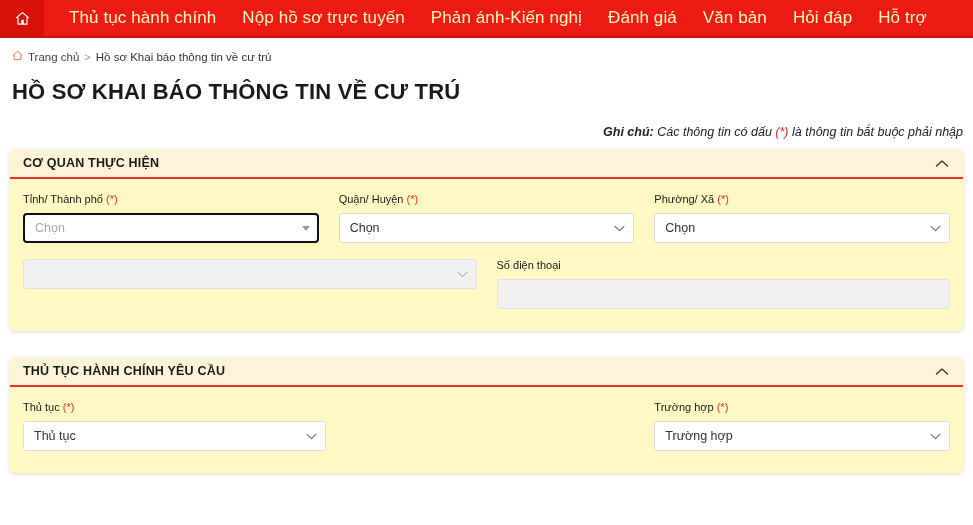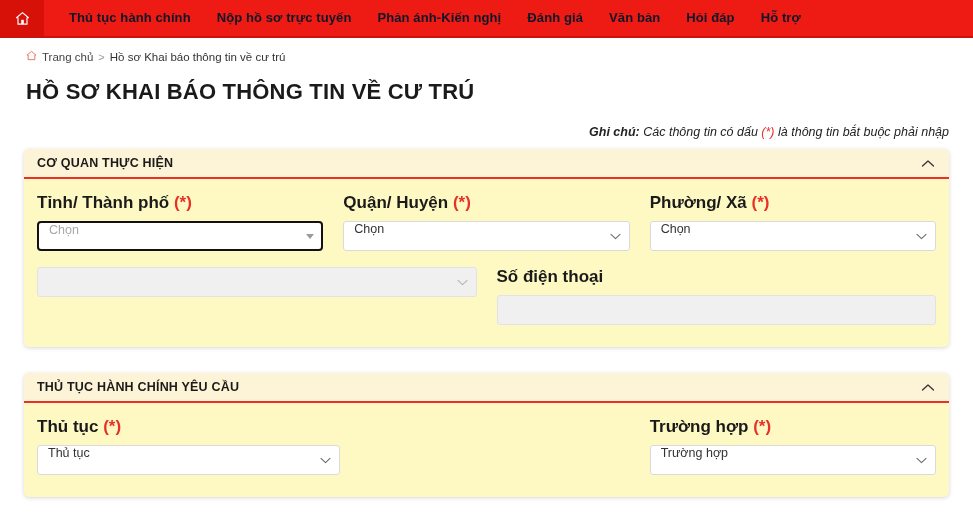--- a/index.html
+++ b/index.html
@@ -30,33 +30,33 @@
     justify-content: center;
     cursor: pointer;
   }
   .nav-home svg { display: block; }
   .nav-items {
     display: flex;
     align-items: center;
     padding-left: 12px;
   }
   .nav-item {
-    color: #0f172a;
-    font-size: 13px;
-    font-weight: bold;
+    color: #fef9c3;
+    font-size: 17px;
+    font-weight: normal;
     padding: 0 13px;
     line-height: 38px;
     white-space: nowrap;
     cursor: pointer;
     letter-spacing: 0.1px;
   }
 
   
   .page {
-    padding: 0 24px;
+    padding: 0 10px;
   }
 
   .breadcrumb {
     display: flex;
     align-items: center;
     gap: 5px;
     font-size: 11.5px;
     color: #444444;
     padding: 12px 0 6px 2px;
   }
@@ -112,43 +112,43 @@
 
   .row {
     display: flex;
     gap: 20px;
   }
   .row + .row { margin-top: 16px; }
   .col { flex: 1 1 0; min-width: 0; }
   .col-wide { flex: 1.525 1 0; min-width: 0; }
 
   .field-label {
-    font-size: 17px;
-    font-weight: bold;
+    font-size: 11px;
+    font-weight: normal;
     color: #1a1a1a;
     margin-bottom: 8px;
     display: block;
   }
   .field-label .req { color: #e8302a; }
 
   .control {
     position: relative;
     height: 30px;
   }
   .select-box, .text-box {
     width: 100%;
     height: 30px;
     border: 1px solid #dadada;
     border-radius: 3px;
     background: #ffffff;
     font-size: 12.5px;
     color: #333333;
     padding: 0 28px 0 10px;
     display: flex;
-    align-items: flex-start;
+    align-items: center;
     cursor: pointer;
     font-family: "Liberation Sans", sans-serif;
   }
   .select-box.focused {
     border: 2px solid #111111;
     border-radius: 4px;
   }
   .select-box.focused .ph { color: #a8a8a8; }
   .select-box.disabled, .text-box.disabled {
     background: #f0f0f0;

